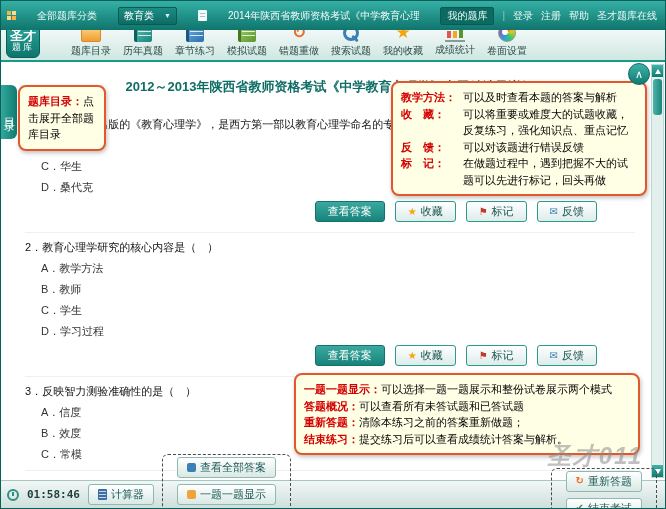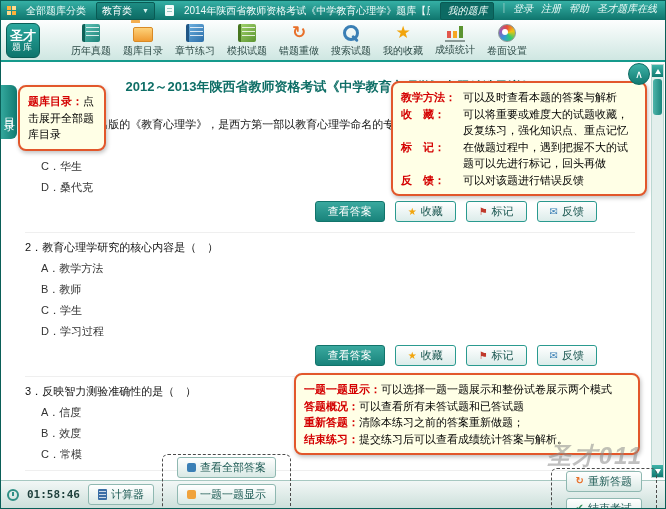--- a/index.html
+++ b/index.html
@@ -1,38 +1,38 @@
 <!DOCTYPE html>
 <html><head>
 <meta charset="utf-8">
 <style>
   * { box-sizing: border-box; margin: 0; padding: 0; }
   html,body { width:666px; height:509px; overflow:hidden; }
   body { font-family:"Liberation Sans","DejaVu Sans",sans-serif; background:#fff; position:relative; }
   .app { position:absolute; inset:0; border:1px solid #0a5f58; overflow:hidden; background:#fff; }
 
   
-  .topbar { position:absolute; left:0; top:0; right:0; height:19px;
+  .topbar { position:absolute; left:0; top:0; right:0; height:29px;
     background:linear-gradient(#35b0a5,#0f756d); color:#eafaf7; font-size:10px;
-    display:flex; align-items:center; gap:10px; padding:0 8px 0 6px; z-index:50; }
+    display:flex; align-items:center; gap:21px; padding:0 8px 0 6px; z-index:50; }
   .grid-ic { width:9px; height:9px; position:relative; flex:0 0 auto;
     background:
       linear-gradient(#ffb13b,#ffb13b) 0 0/4px 4px no-repeat,
       linear-gradient(#ffd98a,#ffd98a) 5px 0/4px 4px no-repeat,
       linear-gradient(#ffd98a,#ffd98a) 0 5px/4px 4px no-repeat,
       linear-gradient(#ffb13b,#ffb13b) 5px 5px/4px 4px no-repeat; }
   .cat-select { display:inline-flex; align-items:center; gap:10px;
     background:linear-gradient(#1d8d84,#0d6b64); border:1px solid #0a5a54;
     border-radius:2px; padding:1px 5px; color:#fff; cursor:pointer; }
   .caret { font-size:7px; line-height:1; color:#d7f3ef; }
   .doc-ic { width:9px; height:11px; background:#f4fbfa; border-radius:1px; position:relative; flex:0 0 auto; }
   .doc-ic::after { content:""; position:absolute; left:2px; top:3px; width:5px; height:5px;
     background:repeating-linear-gradient(#9bc8c2 0 1px, transparent 1px 3px); }
   .tb-title { flex:1; white-space:nowrap; overflow:hidden; color:#f2fbfa; }
-  .tb-links { display:flex; gap:8px; white-space:nowrap;font-style:italic; }
+  .tb-links { display:flex; align-items:center; gap:8px; white-space:nowrap; }
   .tb-links a { color:#eafaf7; text-decoration:none; cursor:pointer; }
   .mylib { background:#0c6a63; border:1px solid #0a5a54; border-radius:2px; padding:1px 6px; }
   .sep { color:#8fc8c1; }
 
   
   .toolbar { position:absolute; left:0; top:19px; right:0; height:42px;
     background:linear-gradient(#fdfefe,#cfe7e2); border-bottom:2px solid #159a8c;
     display:flex; align-items:center; gap:4px; padding-left:66px; z-index:49; }
   .logo { position:absolute; left:5px; top:3px; width:34px; height:35px;
     background:linear-gradient(#2ba89e,#0e756d); border:1px solid #0a5f58; border-radius:6px;
@@ -169,29 +169,29 @@
     </span>
   </div>
 
   <div class="toolbar">
     <div class="logo">
       <span class="l1">圣才</span>
       <span class="l2">题库</span>
     </div>
     <div class="titem">
       <span class="ic">
+          <span class="ic-folder"></span>
+        </span>
+      <span>题库目录</span>
+    </div>
+    <div class="titem">
+      <span class="ic">
           <span class="ic-book"></span>
         </span>
       <span>历年真题</span>
-    </div>
-    <div class="titem">
-      <span class="ic">
-          <span class="ic-folder"></span>
-        </span>
-      <span>题库目录</span>
     </div>
     <div class="titem">
       <span class="ic">
           <span class="ic-book blue"></span>
         </span>
       <span>章节练习</span>
     </div>
     <div class="titem">
       <span class="ic">
           <span class="ic-book green"></span>
@@ -299,26 +299,26 @@
   <div class="callout callout-actions">
     <div class="crow">
       <span class="lbl">教学方法：</span>
       <span>可以及时查看本题的答案与解析</span>
     </div>
     <div class="crow">
       <span class="lbl">收　藏：</span>
       <span>可以将重要或难度大的试题收藏，反复练习，强化知识点、重点记忆</span>
     </div>
     <div class="crow">
+      <span class="lbl">反　馈：</span>
+      <span>可以对该题进行错误反馈</span>
+    </div>
+    <div class="crow">
       <span class="lbl">标　记：</span>
       <span>在做题过程中，遇到把握不大的试题可以先进行标记，回头再做</span>
-    </div>
-    <div class="crow">
-      <span class="lbl">反　馈：</span>
-      <span>可以对该题进行错误反馈</span>
     </div>
   </div>
 
   <div class="callout callout-exam">
     <div class="crow2">
       <span class="lbl">一题一题显示：</span><span>可以选择一题一题展示和整份试卷展示两个模式</span>
     </div>
     <div class="crow2">
       <span class="lbl">答题概况：</span><span>可以查看所有未答试题和已答试题</span>
     </div>

